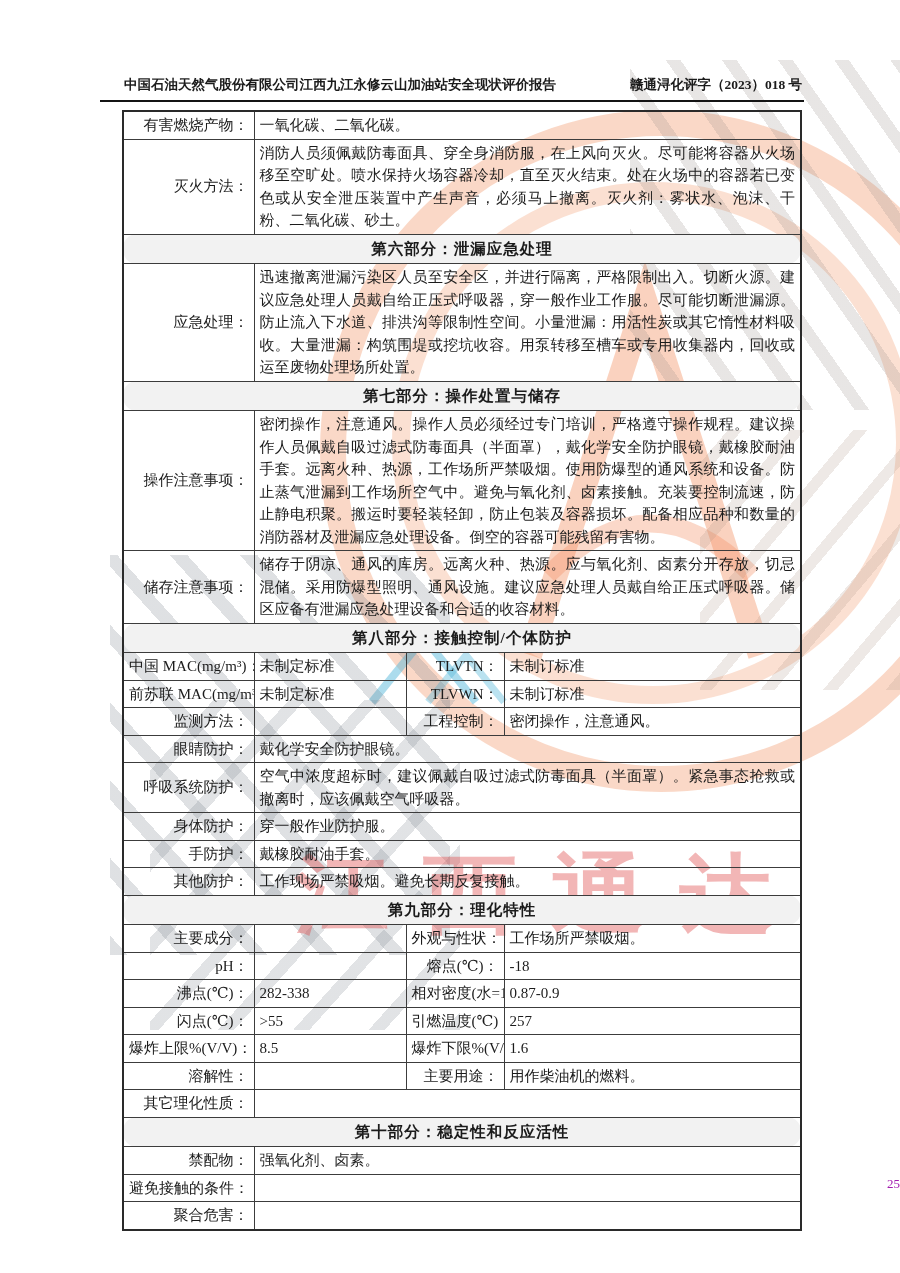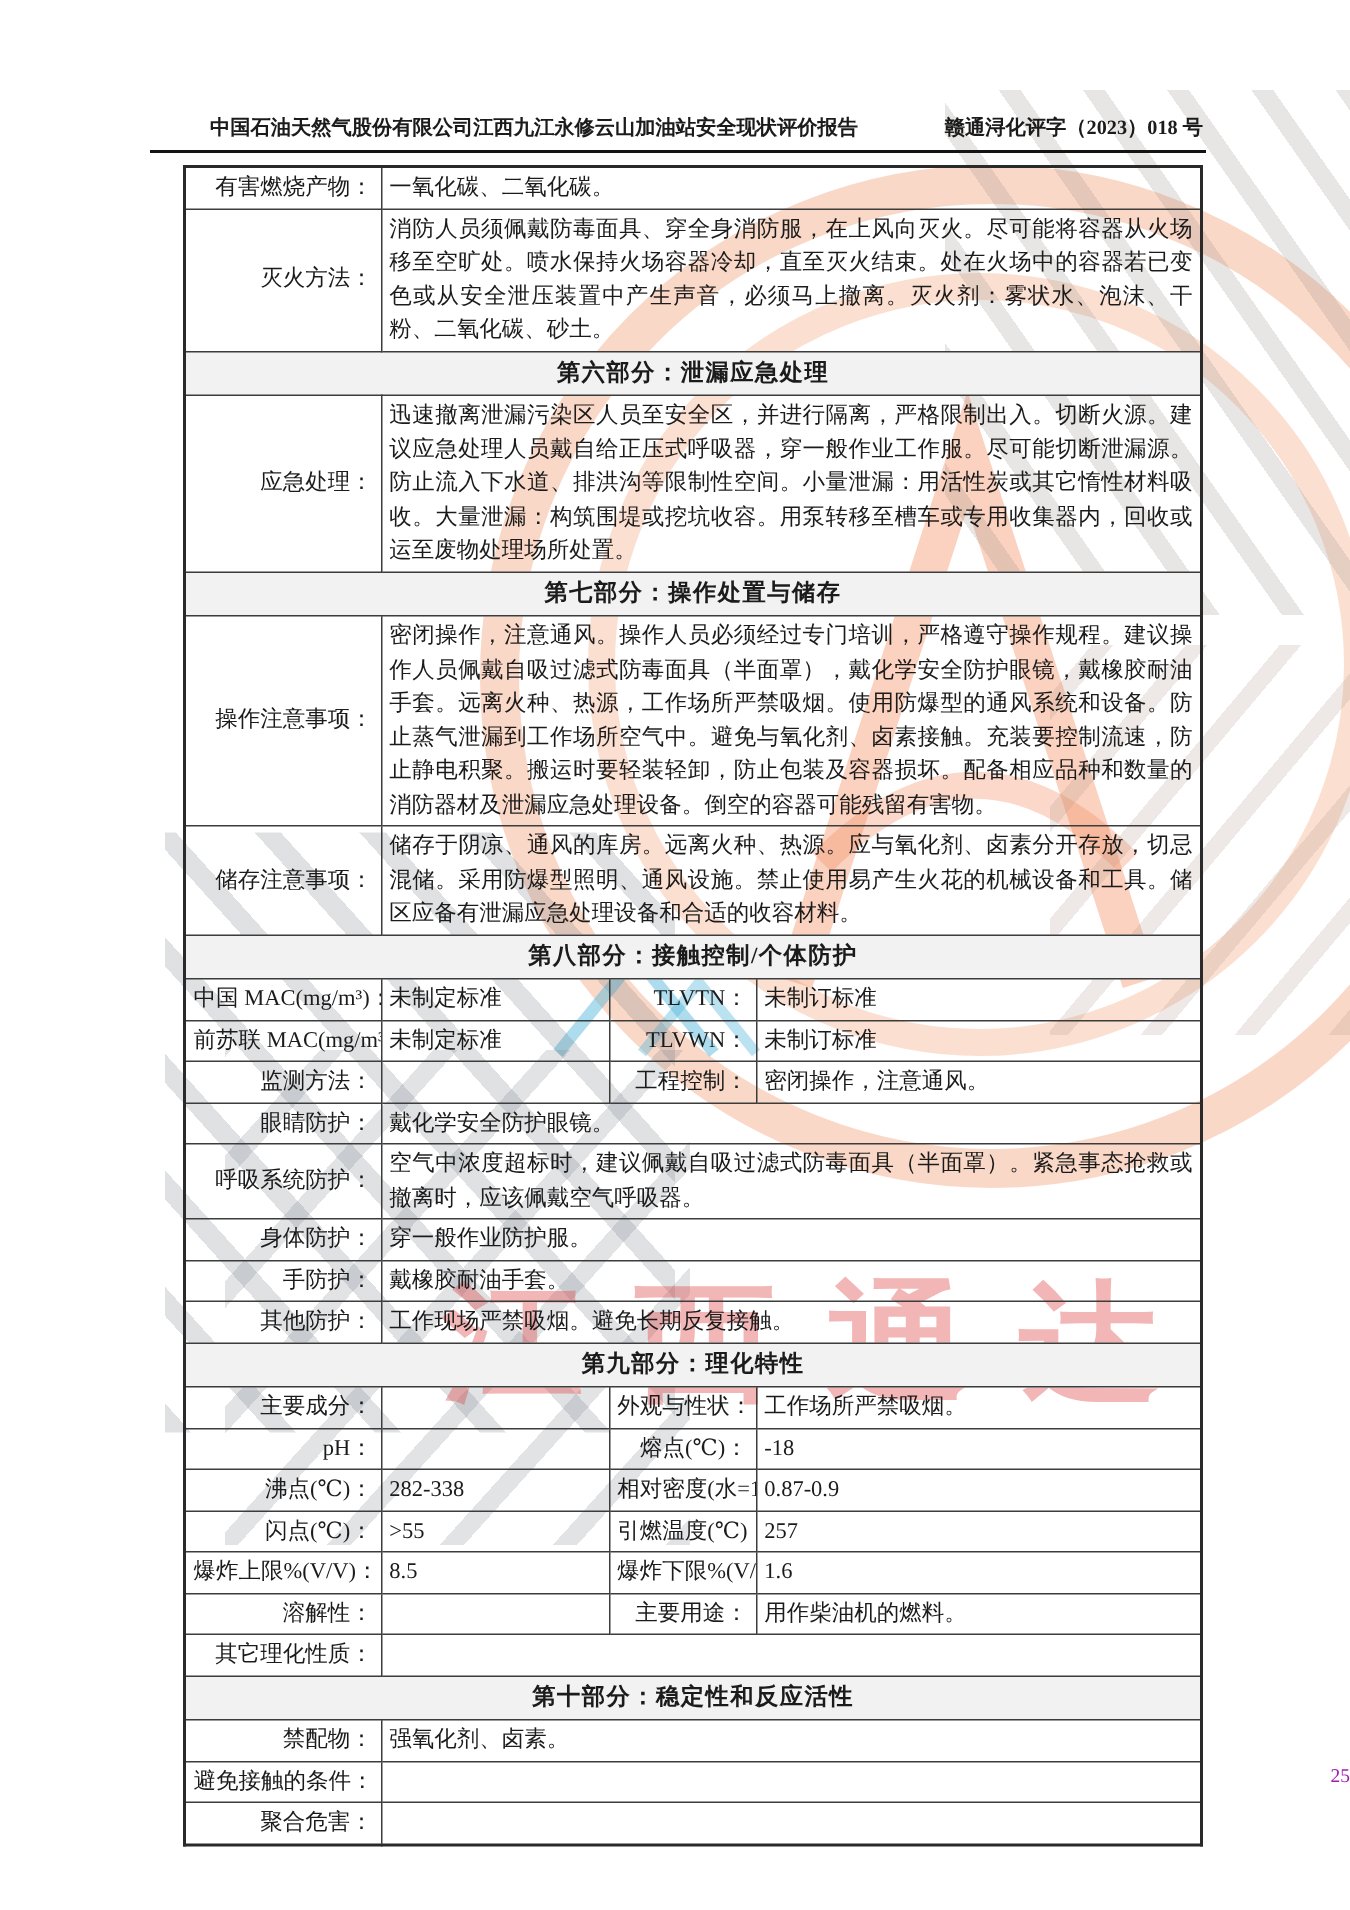--- a/index.html
+++ b/index.html
@@ -23,42 +23,42 @@
   .wm-hatch.h4{left:700px;top:430px;width:200px;height:260px;
     background:repeating-linear-gradient(-50deg,rgba(170,145,130,0.20) 0 11px,transparent 11px 48px);}
   .wm-redtext{
     position:absolute;left:295px;top:832px;font-size:94px;font-weight:bold;
     letter-spacing:34px;color:rgba(222,72,72,0.40);white-space:nowrap;
     font-family:"Liberation Serif","DejaVu Serif",serif;transform:scaleY(0.92);
   }
   
   #content{position:absolute;inset:0;z-index:1;}
   .doc-header{
-    position:absolute;left:140px;right:98px;top:76px;height:22px;
+    position:absolute;left:124px;right:98px;top:76px;height:22px;
     display:flex;justify-content:space-between;align-items:flex-start;
     font-size:13.5px;font-weight:bold;white-space:nowrap;
   }
   .header-rule{position:absolute;left:100px;right:96px;top:100px;height:0;border-top:2px solid #141414;}
   table.msds{
     position:absolute;left:122px;top:110px;width:678px;
     border-collapse:collapse;table-layout:fixed;
     font-size:15px;background:transparent;
   }
   table.msds td{
     border:1px solid #3c3c3c;
     padding:2px 5px 2px 5px;
     line-height:22.5px;height:22px;
     vertical-align:middle;word-break:break-all;
   }
   table.msds{border:2px solid #2a2a2a;}
   td.lbl{text-align:right;padding-right:7px;white-space:nowrap;overflow:hidden;}
   td.val{text-align:justify;}
   tr.section td{
     background:#f2f2f2;text-align:center;font-weight:bold;
-    font-size:15.5px;letter-spacing:1px;padding:3px 0;
+    font-size:15.5px;letter-spacing:1px;padding:3px 0;border-radius:14px;
   }
   .page-number{
     position:absolute;left:0;right:0;top:1176px;text-align:right;
     font-size:13px;color:#a21caf;
   }
 </style>
 </head>
 <body>
 
 <div id="watermark">
@@ -109,21 +109,21 @@
         </tr>
         <tr class="section">
           <td colspan="4">第七部分：操作处置与储存</td>
         </tr>
         <tr>
           <td colspan="1" class="lbl">操作注意事项：</td>
           <td colspan="3" class="val">密闭操作，注意通风。操作人员必须经过专门培训，严格遵守操作规程。建议操作人员佩戴自吸过滤式防毒面具（半面罩），戴化学安全防护眼镜，戴橡胶耐油手套。远离火种、热源，工作场所严禁吸烟。使用防爆型的通风系统和设备。防止蒸气泄漏到工作场所空气中。避免与氧化剂、卤素接触。充装要控制流速，防止静电积聚。搬运时要轻装轻卸，防止包装及容器损坏。配备相应品种和数量的消防器材及泄漏应急处理设备。倒空的容器可能残留有害物。</td>
         </tr>
         <tr>
           <td colspan="1" class="lbl">储存注意事项：</td>
-          <td colspan="3" class="val">储存于阴凉、通风的库房。远离火种、热源。应与氧化剂、卤素分开存放，切忌混储。采用防爆型照明、通风设施。禁止使用易产生火花的机械设备和工具。储区应备有泄漏应急处理设备和合适的收容材料。</td>
+          <td colspan="3" class="val">储存于阴凉、通风的库房。远离火种、热源。应与氧化剂、卤素分开存放，切忌混储。采用防爆型照明、通风设施。建议应急处理人员戴自给正压式呼吸器。储区应备有泄漏应急处理设备和合适的收容材料。</td>
         </tr>
         <tr class="section">
           <td colspan="4">第八部分：接触控制/个体防护</td>
         </tr>
         <tr>
           <td colspan="1" class="lbl">中国 MAC(mg/m³)：</td>
           <td colspan="1" class="val">未制定标准</td>
           <td colspan="1" class="lbl">TLVTN：</td>
           <td colspan="1" class="val">未制订标准</td>
         </tr>

